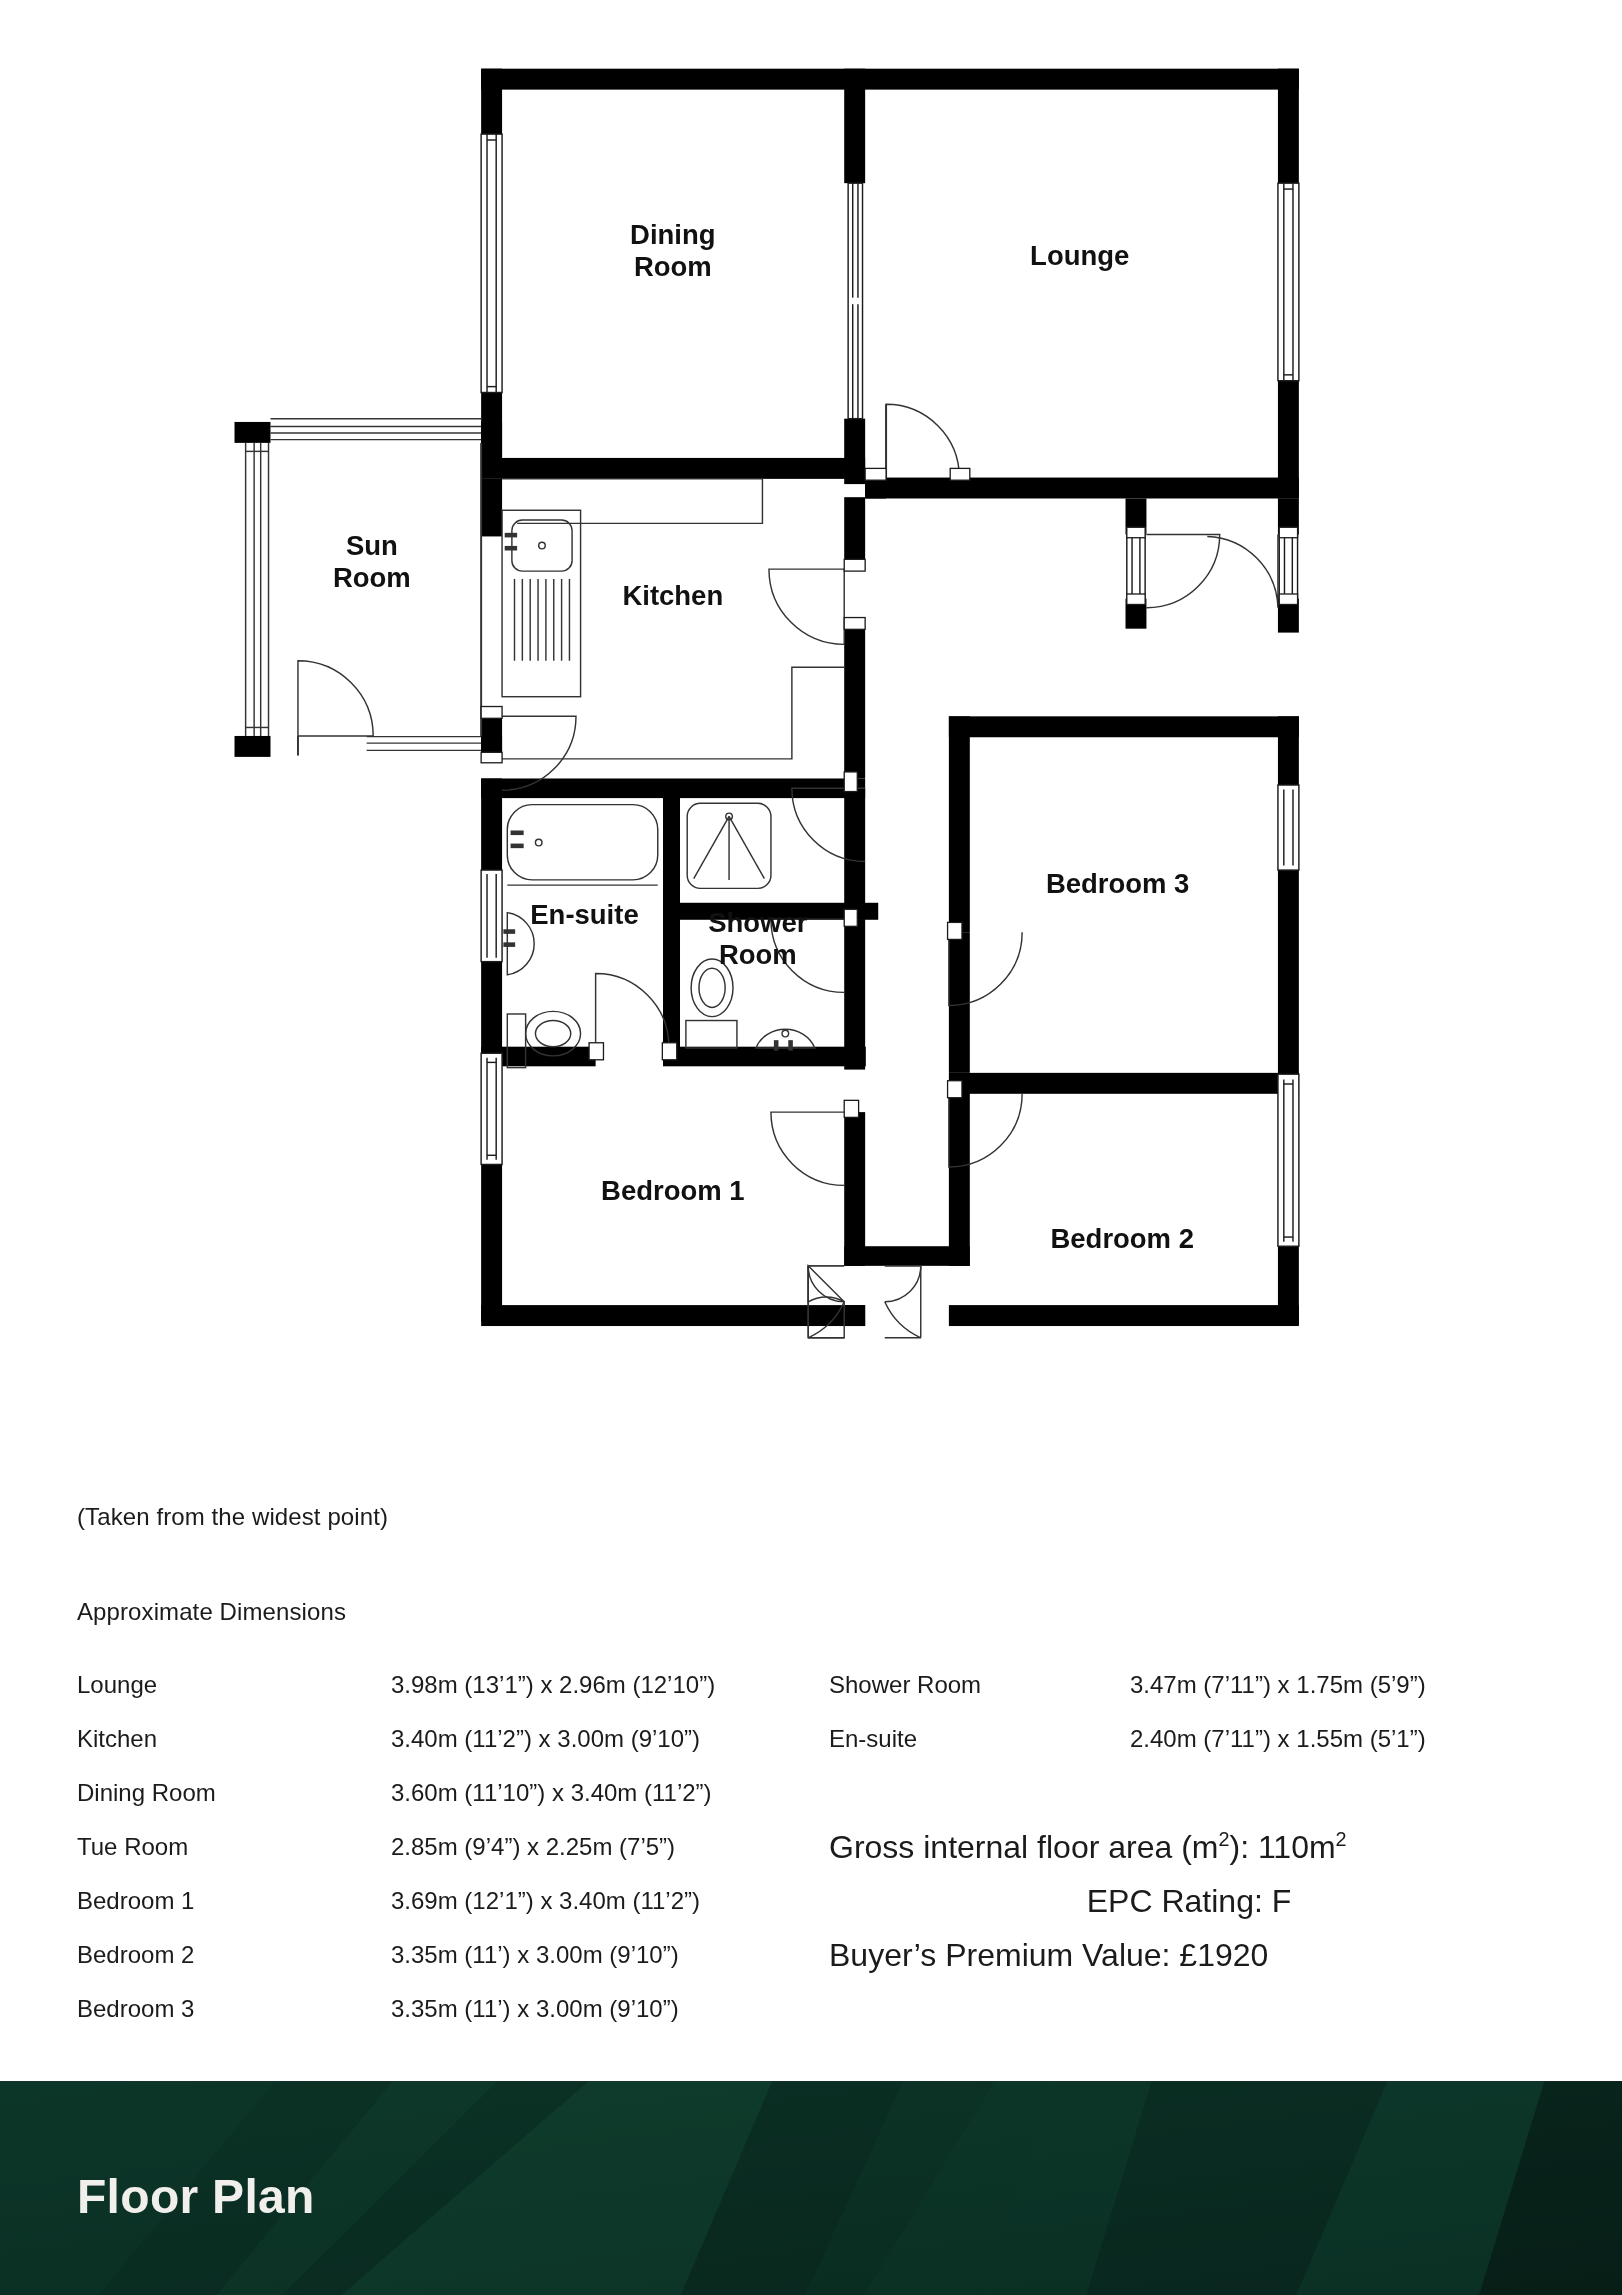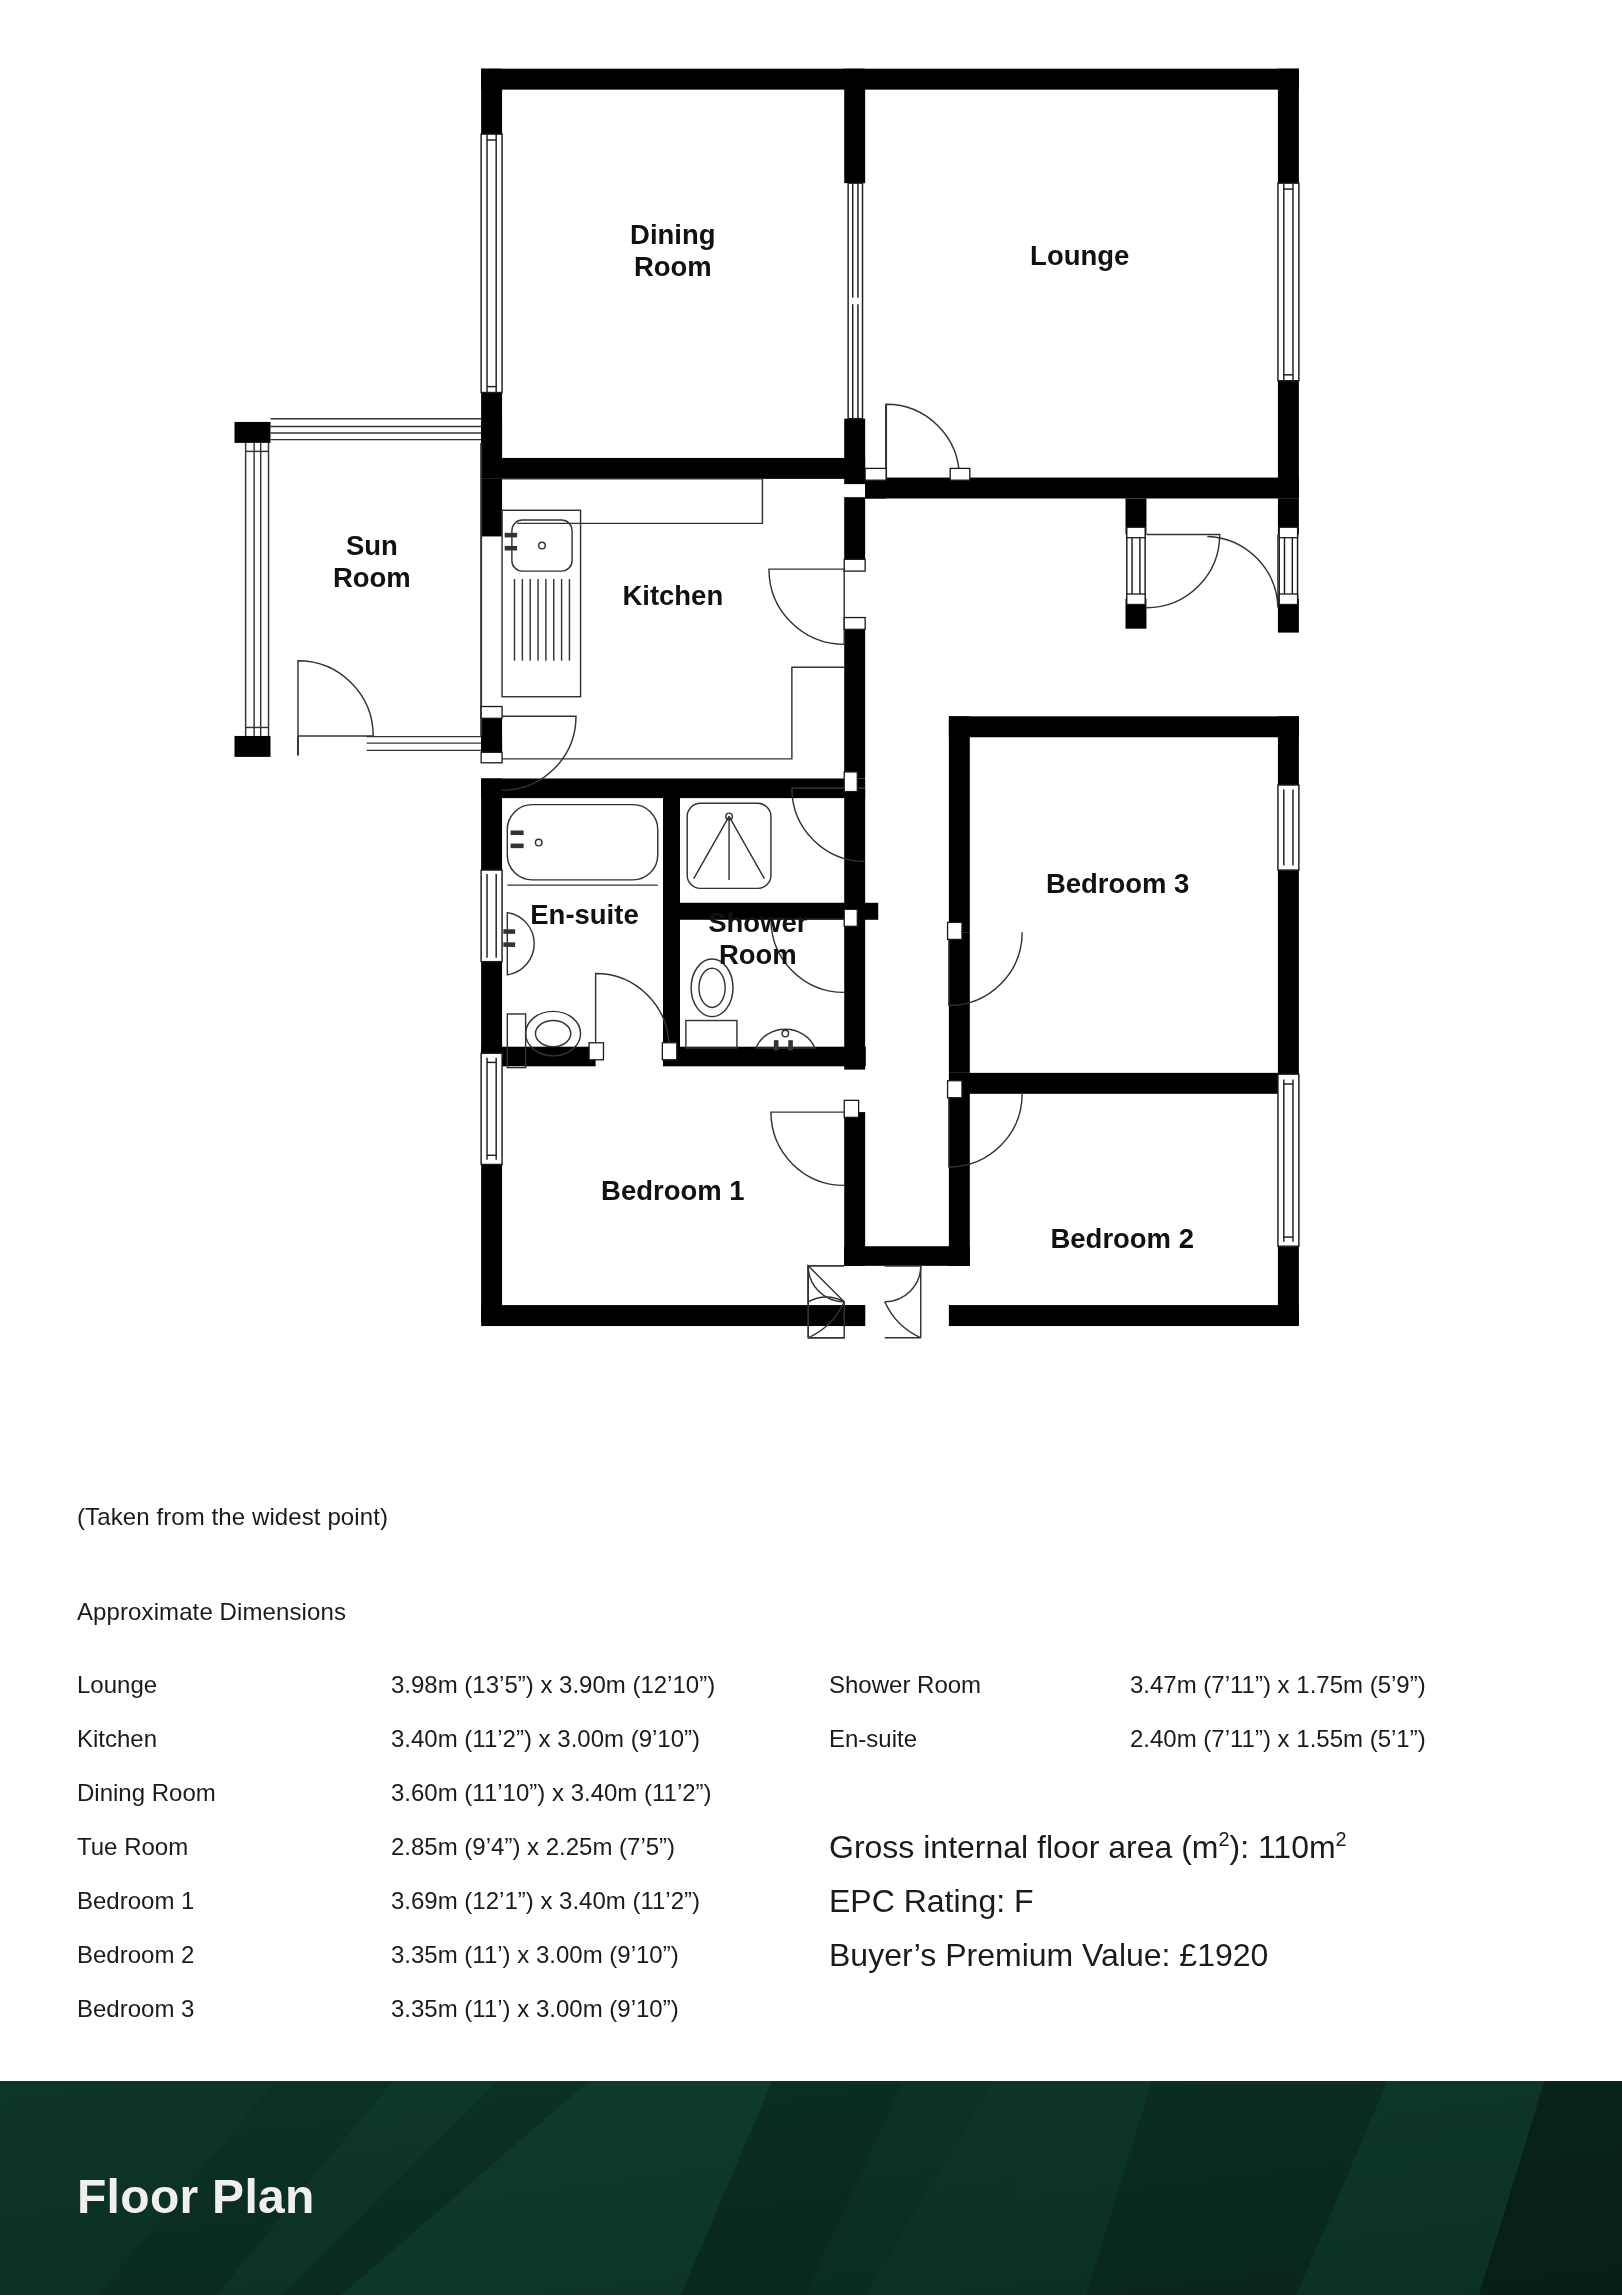--- a/index.html
+++ b/index.html
@@ -370,21 +370,21 @@
 </div>
 
 <div id="dims">
 
   <div class="dim-head second">(Taken from the widest point)</div>
   <div class="dim-head first">Approximate Dimensions</div>
 
   <div class="dim-grid">
 
     <div class="cell name">Lounge</div>
-    <div class="cell val">3.98m (13’5”) x 3.90m (12’10”)</div>
+    <div class="cell val">3.98m (13’1”) x 2.96m (12’10”)</div>
     <div class="cell name">Shower Room</div>
     <div class="cell val">3.47m (7’11”) x 1.75m (5’9”)</div>
 
     <div class="cell name">Kitchen</div>
     <div class="cell val">3.40m (11’2”) x 3.00m (9’10”)</div>
     <div class="cell name">En-suite</div>
     <div class="cell val">2.40m (7’11”) x 1.55m (5’1”)</div>
 
     <div class="cell name">Dining Room</div>
     <div class="cell val">3.60m (11’10”) x 3.40m (11’2”)</div>
@@ -392,21 +392,21 @@
     <div class="cell blank"></div>
 
     <div class="cell name">Tue Room</div>
     <div class="cell val">2.85m (9’4”) x 2.25m (7’5”)</div>
     <div class="cell extra-line" style="grid-column: 3 / span 2;">
       <span>Gross internal floor area (m</span><sup>2</sup><span>): 110m</span><sup>2</sup>
     </div>
 
     <div class="cell name">Bedroom 1</div>
     <div class="cell val">3.69m (12’1”) x 3.40m (11’2”)</div>
-    <div class="cell extra-line" style="grid-column: 3 / span 2;">EPC Rating: F</div>
+    <div class="cell extra-line" style="grid-column: 3 / span 2; text-align: center;">EPC Rating: F</div>
 
     <div class="cell name">Bedroom 2</div>
     <div class="cell val">3.35m (11’) x 3.00m (9’10”)</div>
     <div class="cell extra-line" style="grid-column: 3 / span 2;">Buyer’s Premium Value: £1920</div>
 
     <div class="cell name">Bedroom 3</div>
     <div class="cell val">3.35m (11’) x 3.00m (9’10”)</div>
     <div class="cell blank"></div>
     <div class="cell blank"></div>
 

